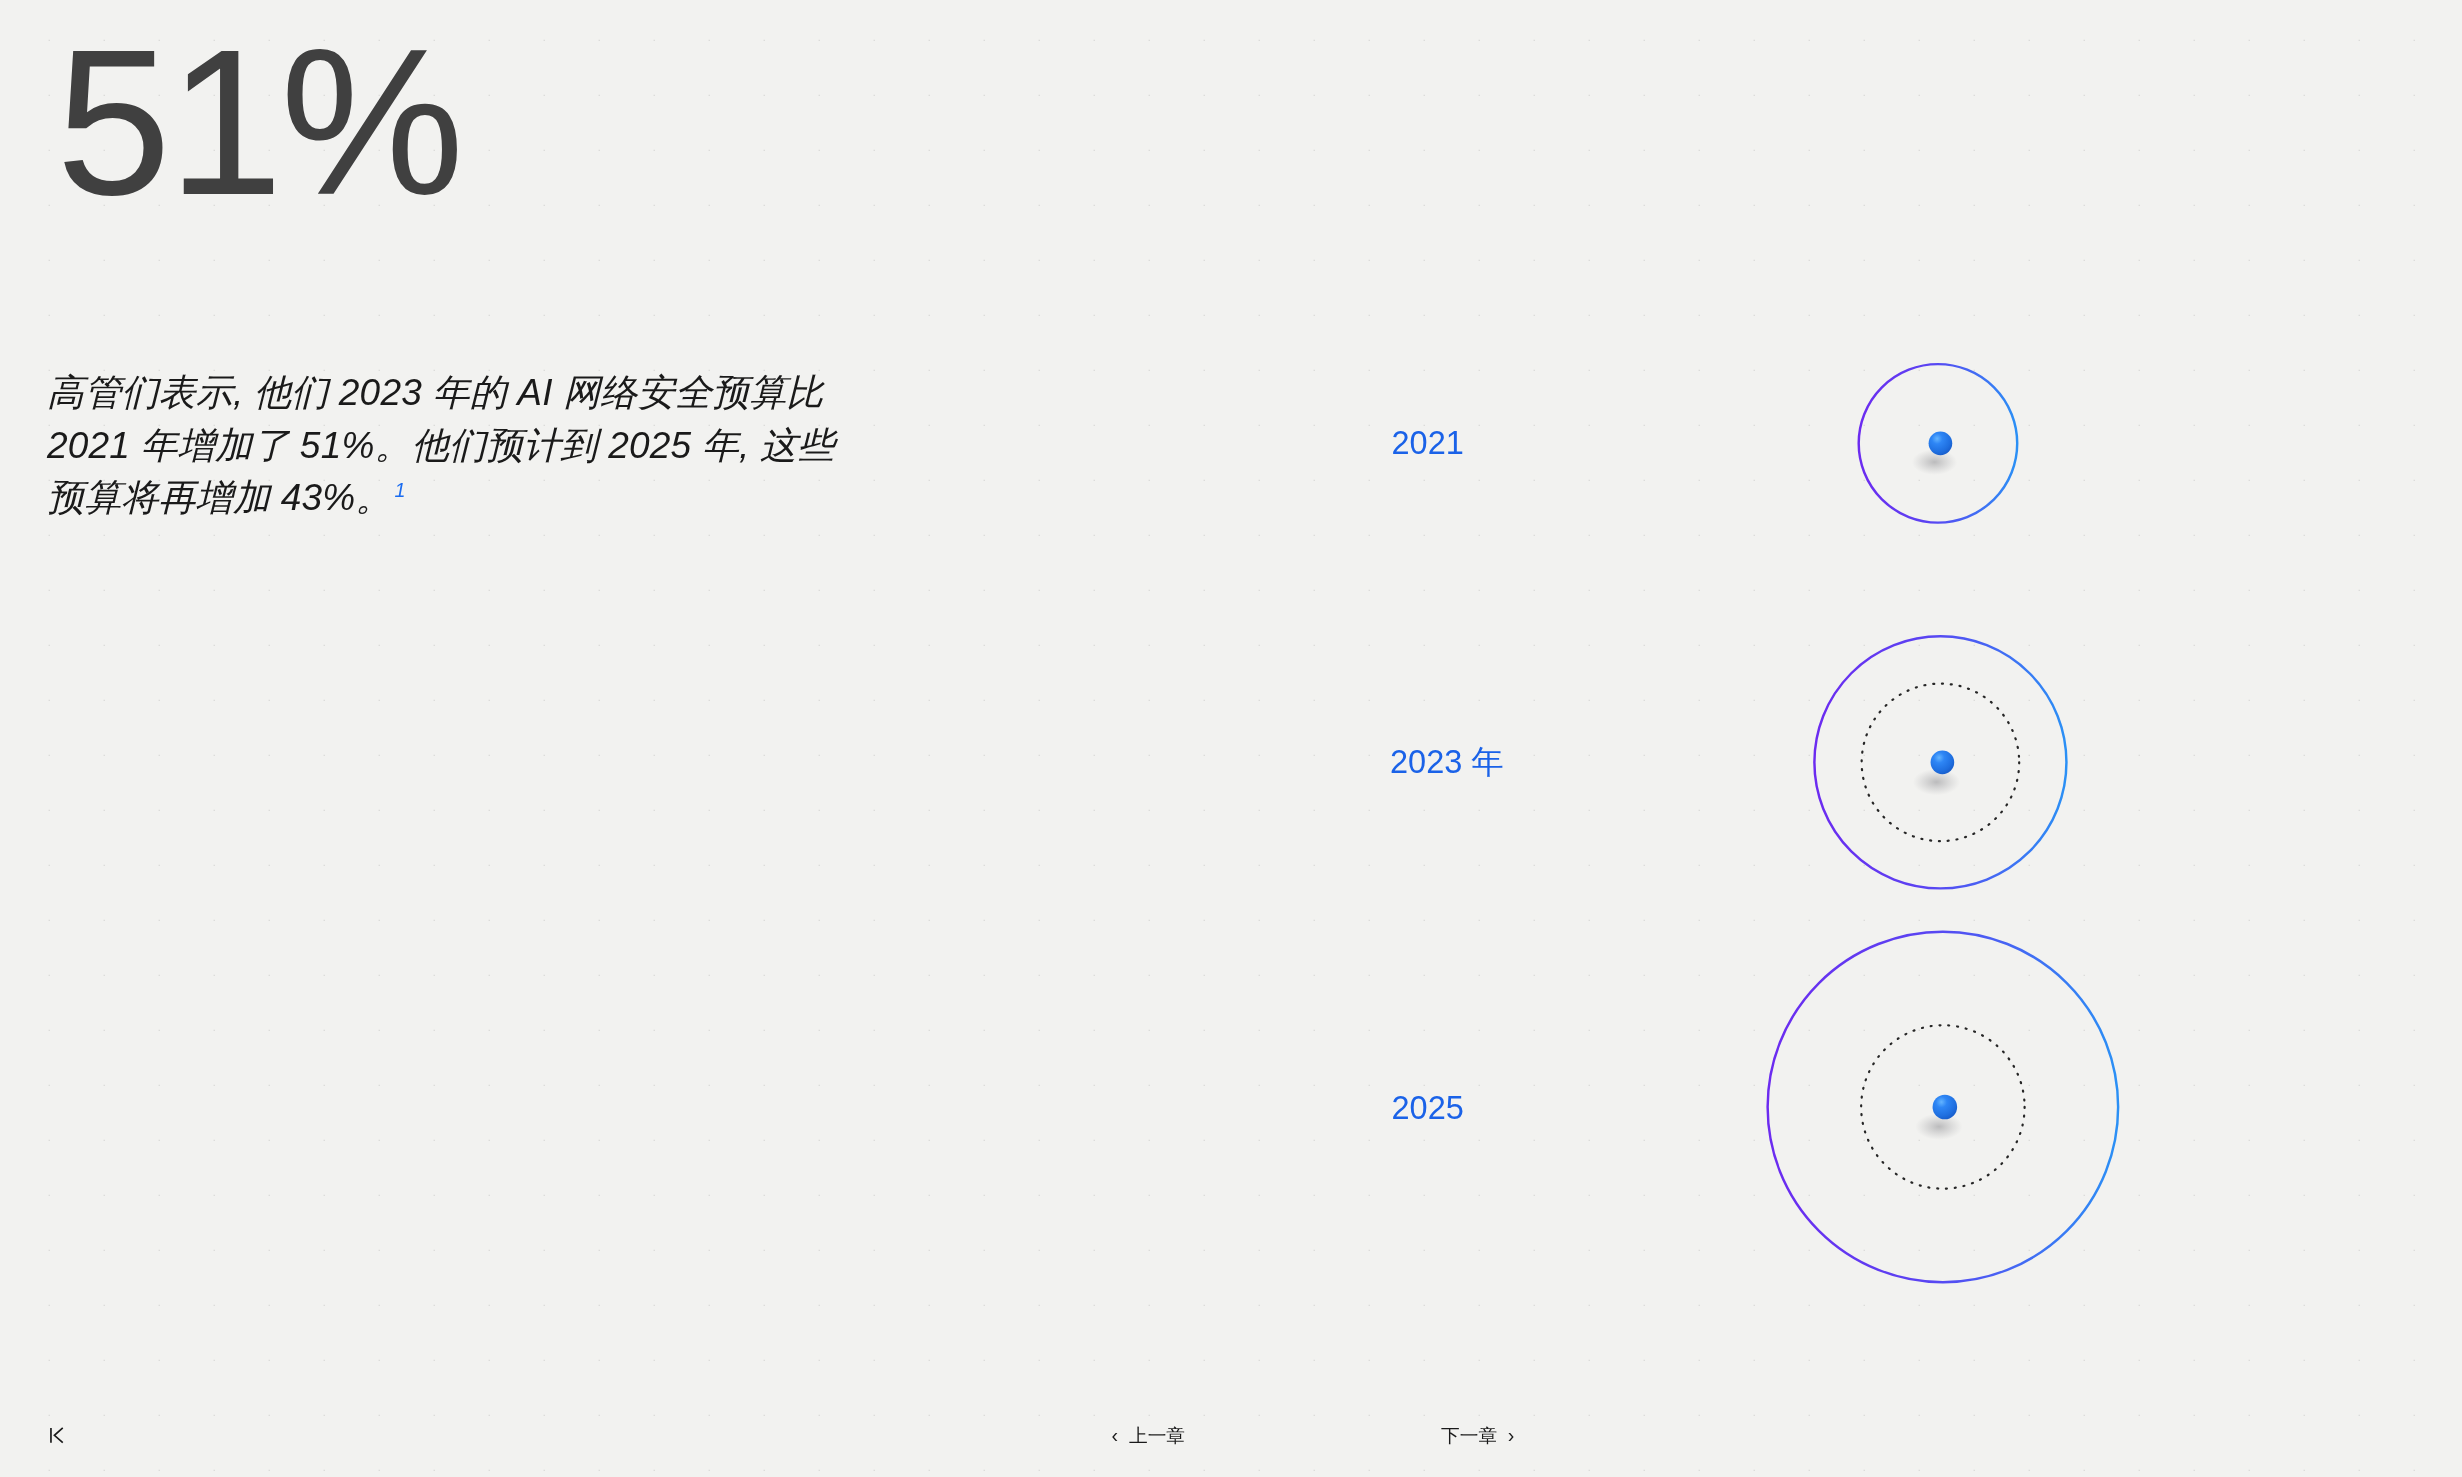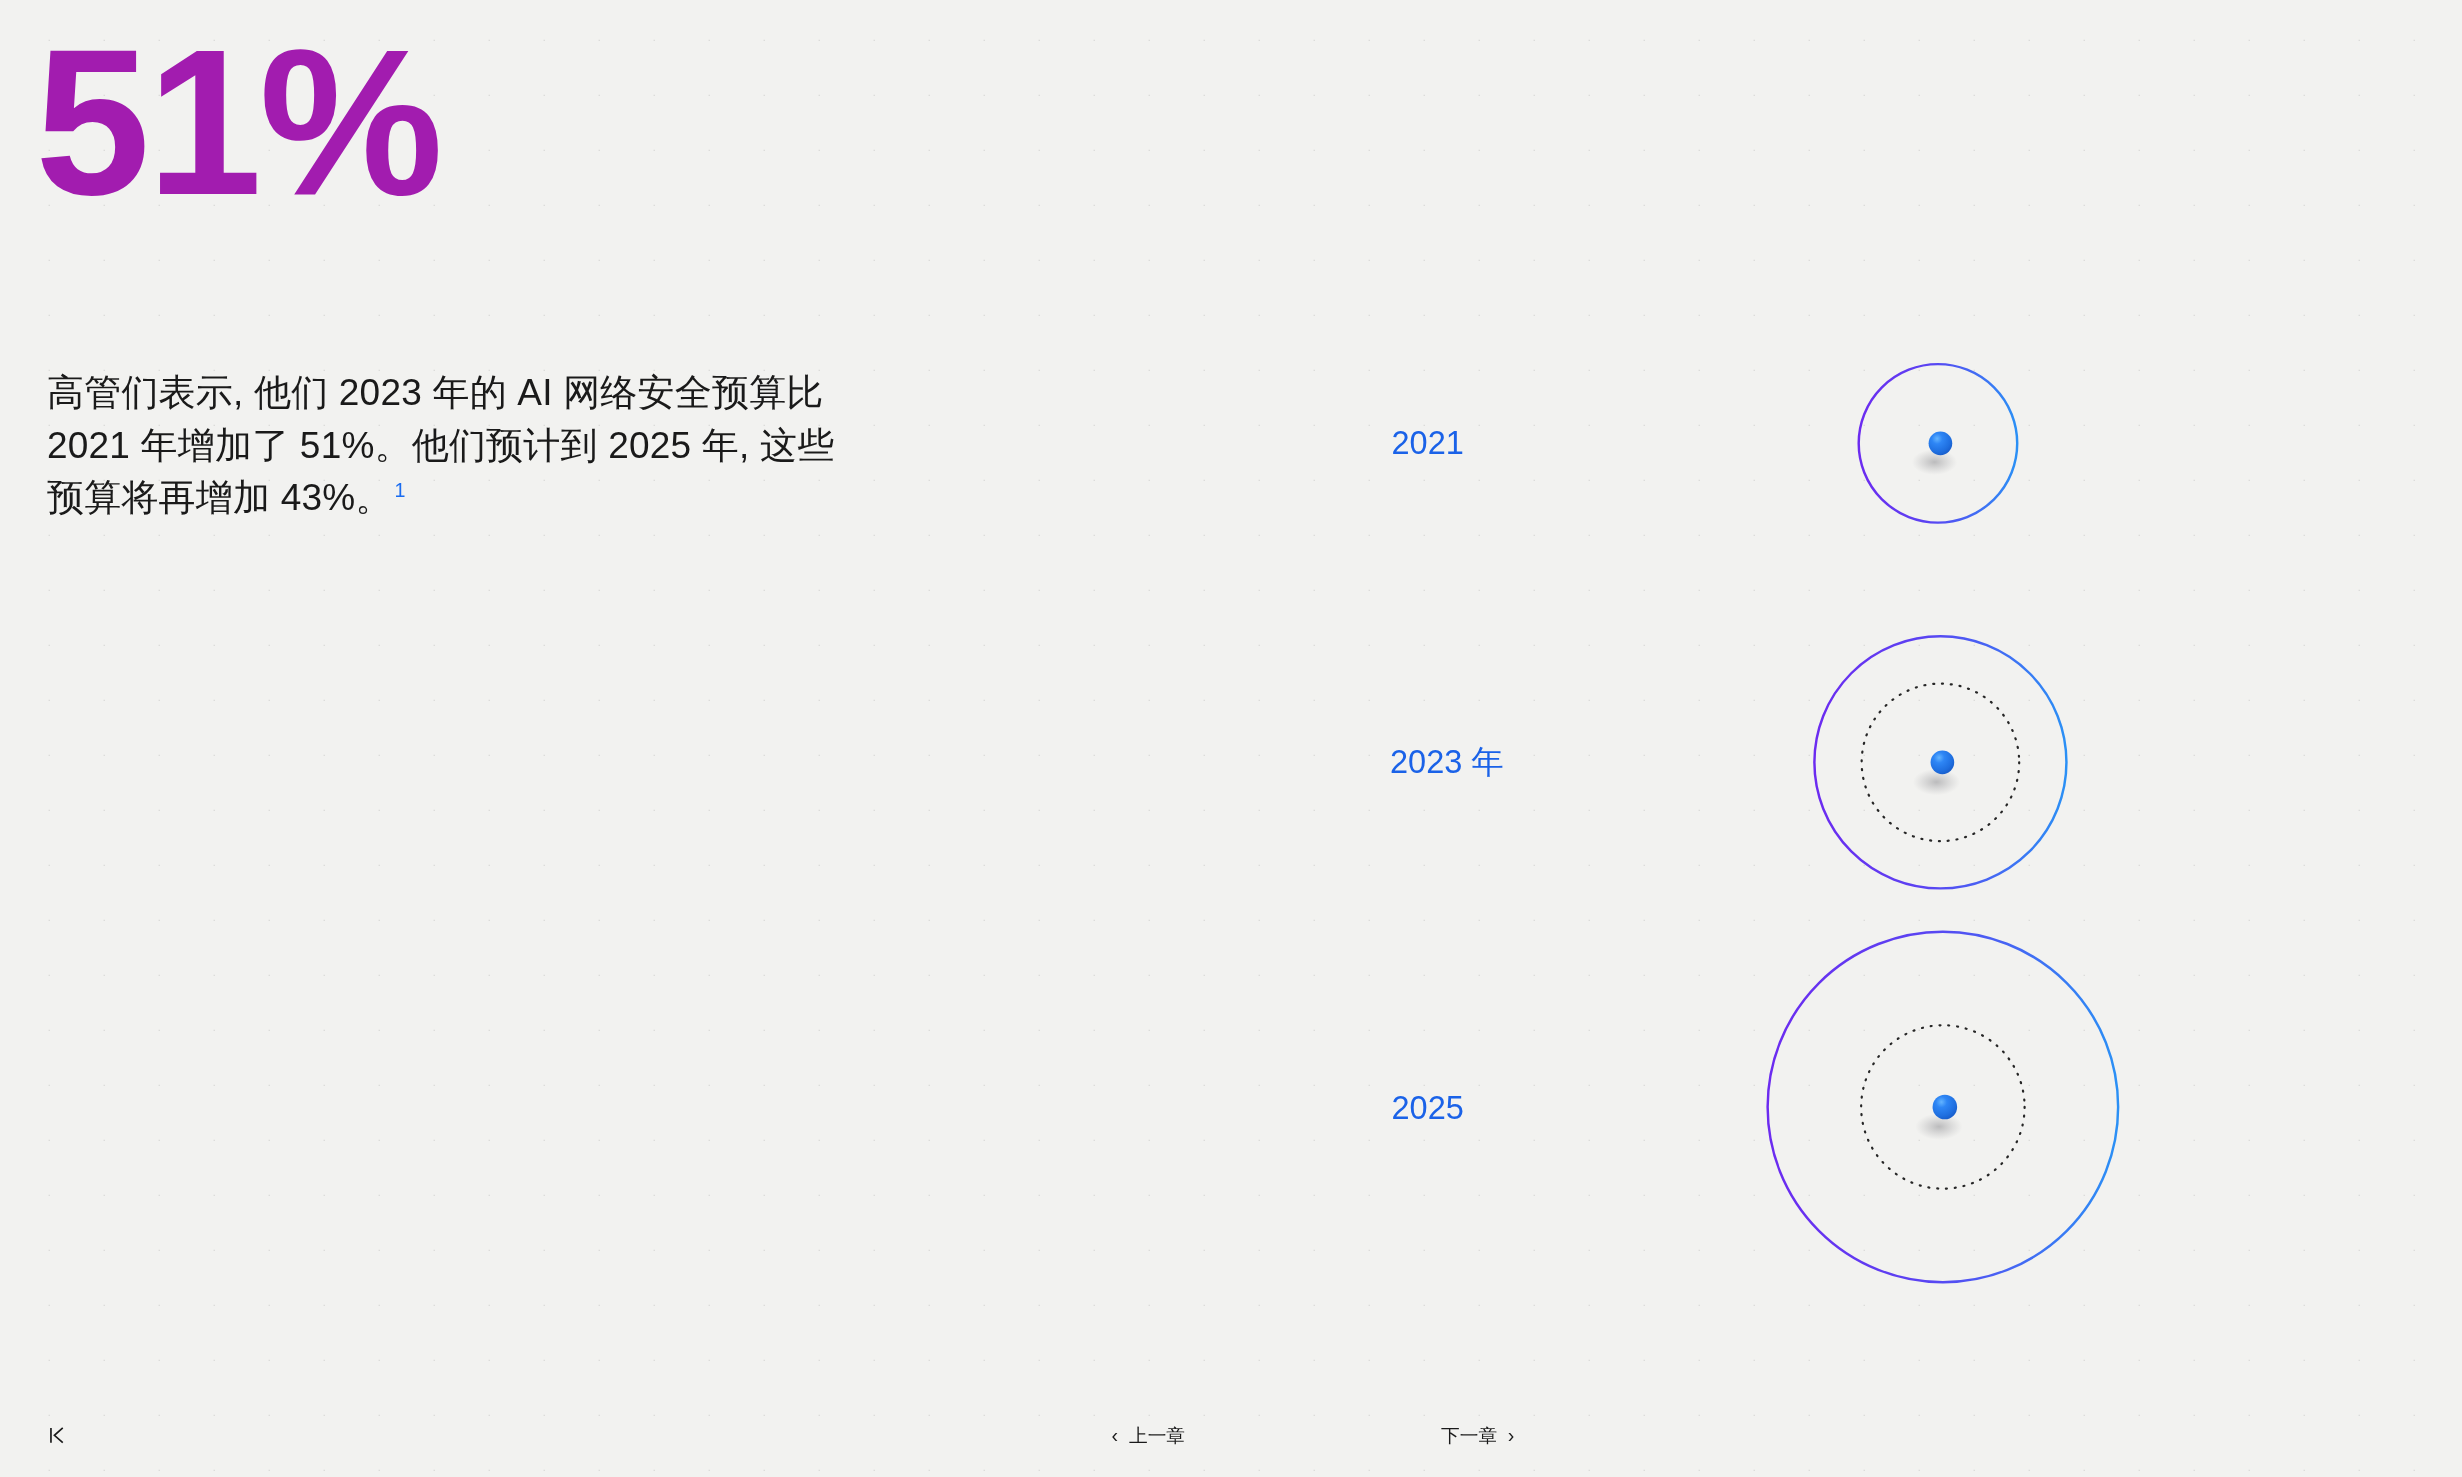--- a/index.html
+++ b/index.html
@@ -28,40 +28,41 @@
 
   #page {
     position: absolute;
     inset: 0;
     z-index: 1;
   }
 
   
   #big-stat {
     position: absolute;
-    left: 35px;
+    left: 56px;
     top: 18.7px;
     font-size: 207px;
     line-height: 1;
-    font-weight: 700;
+    font-weight: 400;
     letter-spacing: -3px;
-    color: #a21caf;
+    color: #404040;
     white-space: nowrap;
   }
 
   
   #body-copy {
     position: absolute;
     left: 47px;
     top: 367px;
     width: 818px;
     font-size: 37px;
     line-height: 1.42;
     color: #1a1a1a;
     letter-spacing: 0.2px;
+    font-style: italic;
   }
   #body-copy .footnote-ref {
     color: #1A6CF0;
     font-size: 19.7px;
     vertical-align: super;
     line-height: 0;
     cursor: pointer;
     margin-left: 2px;
   }
 

